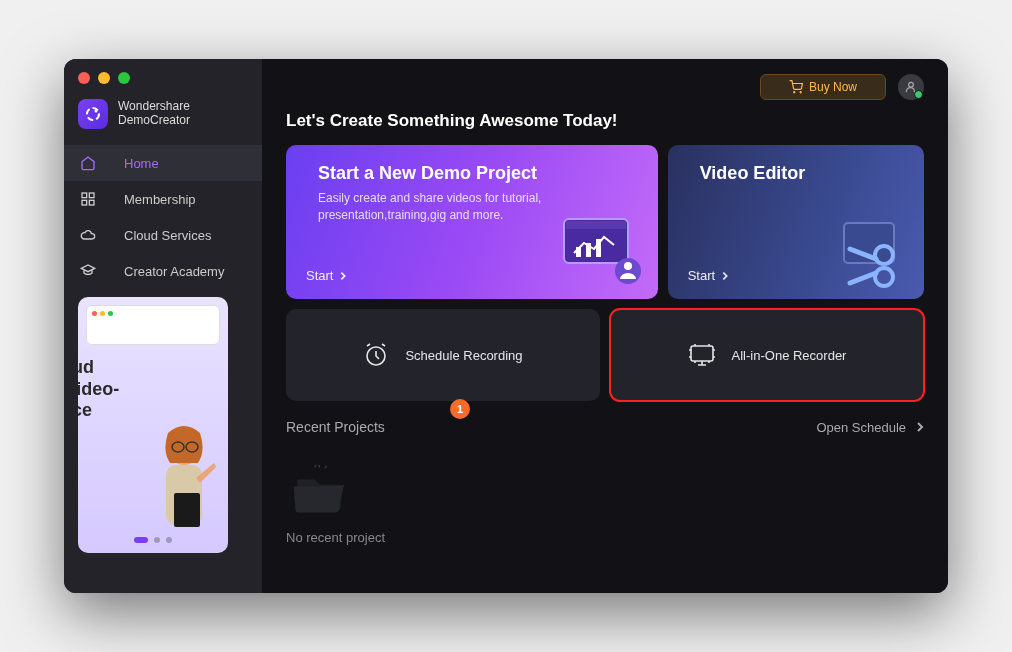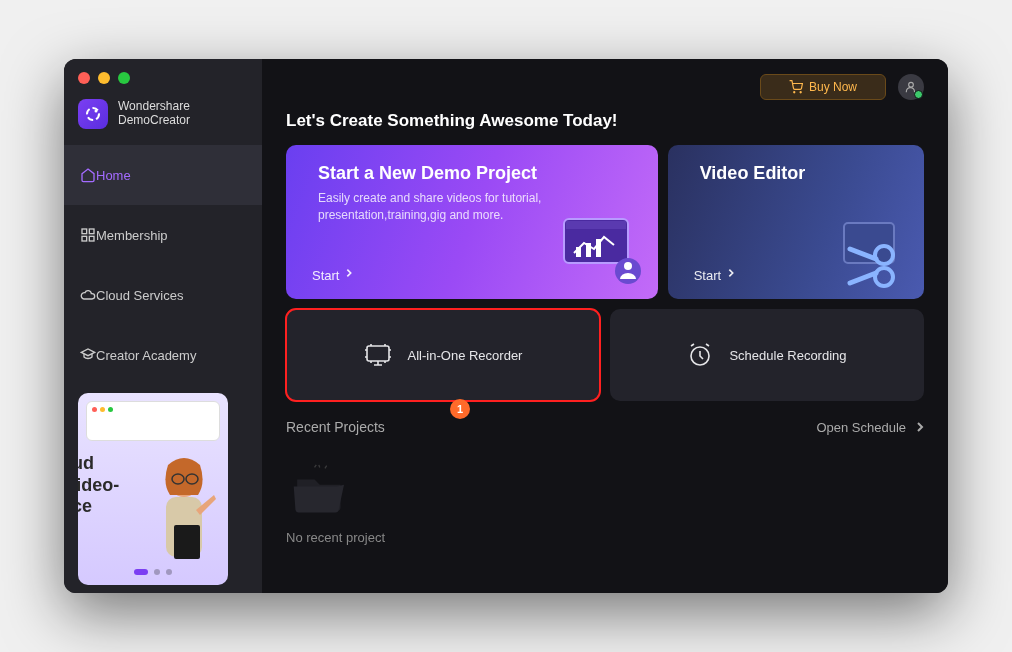--- a/index.html
+++ b/index.html
@@ -8,42 +8,42 @@
 .titlebar-dots { position: absolute; top: 13px; left: 14px; display: flex; gap: 8px; z-index: 10; }
 .dot { width: 12px; height: 12px; border-radius: 50%; }
 .dot.red { background: #ff5f57; }
 .dot.yellow { background: #febc2e; }
 .dot.green { background: #28c840; }
 .sidebar { width: 198px; background: #232329; display: flex; flex-direction: column; padding-top: 36px; }
 .logo-row { display: flex; align-items: center; gap: 10px; padding: 4px 14px 16px; }
 .logo-box { width: 30px; height: 30px; border-radius: 8px; background: linear-gradient(135deg,#7b3ff2,#5a2de0); display: flex; align-items: center; justify-content: center; }
 .logo-text { font-size: 12px; color: #ddd; line-height: 1.15; font-weight: 500; }
 .nav { display: flex; flex-direction: column; }
-.nav-item { display: flex; align-items: center; gap: 0; padding: 22px 16px; font-size: 13px; color: #ccc; cursor: pointer; }
+.nav-item { display: flex; align-items: center; gap: 28px; padding: 10px 16px; font-size: 13px; color: #ccc; cursor: pointer; }
 .nav-item.active { background: #2f2f38; color: #a36bff; }
 .nav-item .ic { width: 16px; height: 16px; flex-shrink: 0; }
 .promo { margin: 8px 14px; width: 150px; height: 256px; border-radius: 10px; background: linear-gradient(180deg,#e9e3ff,#d5c9ff); position: relative; overflow: hidden; }
 .promo .txt { position: absolute; top: 60px; left: -6px; color: #2a2a2a; font-weight: 700; font-size: 18px; line-height: 1.2; text-align: left; }
 .promo .person { position: absolute; bottom: 10px; right: 6px; width: 76px; height: 120px; }
 .promo .dots { position: absolute; bottom: 10px; left: 50%; transform: translateX(-50%); display: flex; gap: 6px; }
 .promo .dots span { width: 6px; height: 6px; border-radius: 50%; background: rgba(0,0,0,0.25); }
 .promo .dots span.active { width: 14px; border-radius: 3px; background: #7b3ff2; }
 .main { flex: 1; background: #121216; padding: 14px 24px 20px; display: flex; flex-direction: column; position: relative; }
 .header-row { display: flex; justify-content: flex-end; align-items: center; gap: 12px; height: 28px; margin-bottom: 10px; }
 .buy-btn { background: #3a2c1a; border: 1px solid #6a4a1a; color: #ffb84d; padding: 5px 28px; border-radius: 6px; font-size: 12px; display: flex; align-items: center; gap: 6px; cursor: pointer; }
 .avatar { width: 26px; height: 26px; border-radius: 50%; background: #3a3a42; display: flex; align-items: center; justify-content: center; position: relative; cursor: pointer; }
 .avatar::after { content: ''; position: absolute; bottom: 1px; right: 1px; width: 7px; height: 7px; background: #3cc96b; border-radius: 50%; border: 1px solid #121216; }
 .headline { color: #fff; font-size: 17px; font-weight: 600; margin-bottom: 14px; }
 .hero-row { display: flex; gap: 10px; }
 .card { border-radius: 10px; padding: 18px 32px; position: relative; overflow: hidden; cursor: pointer; height: 154px; }
 .card-big { flex: 1.6; background: linear-gradient(110deg,#6a3ff0 0%,#9a4af5 50%,#c36bf8 100%); }
 .card-small { flex: 1; background: linear-gradient(110deg,#2a3160 0%,#3a4a90 60%,#4a5ab0 100%); }
 .card h3 { color: #fff; font-size: 18px; font-weight: 700; margin-bottom: 6px; }
 .card p { color: rgba(255,255,255,0.8); font-size: 12px; line-height: 1.4; max-width: 260px; }
-.card .start { position: absolute; bottom: 16px; left: 26px; color: rgba(255,255,255,0.9); font-size: 13px; display: flex; gap: 6px; }
+.card .start { position: absolute; bottom: 16px; left: 20px; color: rgba(255,255,255,0.9); font-size: 13px; display: flex; align-items: center; gap: 6px; }
 .card .deco-monitor { position: absolute; right: 12px; bottom: 8px; width: 88px; height: 78px; }
 .card .deco-scissors { position: absolute; right: 10px; bottom: 8px; width: 78px; height: 78px; }
 .tool-row { display: flex; gap: 10px; margin-top: 10px; position: relative; }
 .tool-card { flex: 1; background: #23232b; border-radius: 10px; height: 92px; display: flex; align-items: center; justify-content: center; gap: 16px; color: #e5e5e8; font-size: 13px; cursor: pointer; }
 .tool-card.highlight { outline: 2px solid #ff2020; outline-offset: -1px; }
 .annot-badge { position: absolute; left: 164px; top: 90px; width: 20px; height: 20px; background: #ff6a2a; border-radius: 50%; color: #fff; font-size: 11px; font-weight: 700; display: flex; align-items: center; justify-content: center; z-index: 5; }
 .recent-row { display: flex; justify-content: space-between; align-items: center; margin-top: 18px; }
 .recent-title { color: #aaa; font-size: 14px; }
 .open-proj { color: #aaa; font-size: 13px; cursor: pointer; display: flex; align-items: center; gap: 10px; }
 .empty { flex: 1; display: flex; flex-direction: column; align-items: flex-start; justify-content: center; gap: 14px; color: #888; font-size: 13px; }
@@ -186,34 +186,34 @@
         <svg class="deco-scissors" viewBox="0 0 78 78">
           <rect x="8" y="10" width="50" height="40" rx="4" fill="#3a4a90" stroke="#6a7ac0" stroke-width="2"></rect>
           <circle cx="48" cy="42" r="9" fill="none" stroke="#8ab4ff" stroke-width="4"></circle>
           <circle cx="48" cy="64" r="9" fill="none" stroke="#8ab4ff" stroke-width="4"></circle>
           <path d="M40 46 L14 36 M40 60 L14 70" stroke="#8ab4ff" stroke-width="5" stroke-linecap="round"></path>
         </svg>
       </div>
     </div>
 
     <div class="tool-row">
+      <div class="tool-card">
+        <svg width="26" height="26" viewBox="0 0 26 26" fill="none" stroke="#e5e5e8" stroke-width="1.6">
+            <circle cx="13" cy="14" r="9"></circle>
+            <path d="M13 9v5l3 3M4 4l3-2M22 4l-3-2"></path>
+          </svg>
+        <span>Schedule Recording</span>
+      </div>
       <div class="tool-card highlight">
         <svg width="28" height="24" viewBox="0 0 28 24" fill="none" stroke="#e5e5e8" stroke-width="1.6">
             <rect x="3" y="3" width="22" height="15" rx="2"></rect>
             <path d="M10 22h8M14 18v4"></path>
             <path d="M7 3v-2M21 3v-2M3 7h-2M3 14h-2M25 7h2M25 14h2M7 18v2M21 18v2"></path>
           </svg>
         <span>All-in-One Recorder</span>
-      </div>
-      <div class="tool-card">
-        <svg width="26" height="26" viewBox="0 0 26 26" fill="none" stroke="#e5e5e8" stroke-width="1.6">
-            <circle cx="13" cy="14" r="9"></circle>
-            <path d="M13 9v5l3 3M4 4l3-2M22 4l-3-2"></path>
-          </svg>
-        <span>Schedule Recording</span>
       </div>
       <div class="annot-badge">1</div>
     </div>
 
     <div class="recent-row">
       <div class="recent-title">Recent Projects</div>
       <div class="open-proj">
         <span>Open Schedule</span>
         <svg width="8" height="12" viewBox="0 0 8 12" fill="none" stroke="#aaa" stroke-width="2">
             <path d="M2 2l4 4-4 4"></path>

